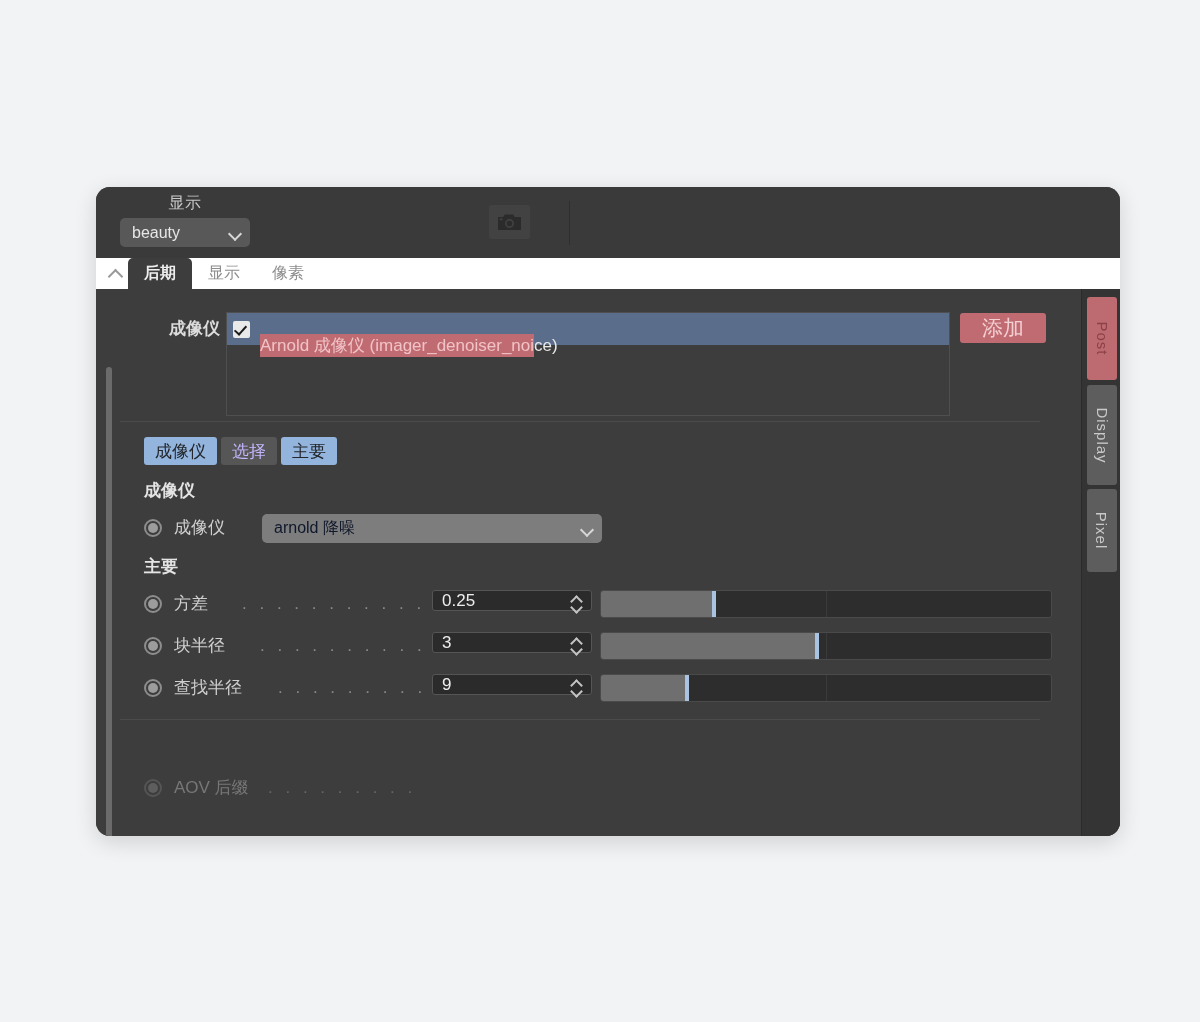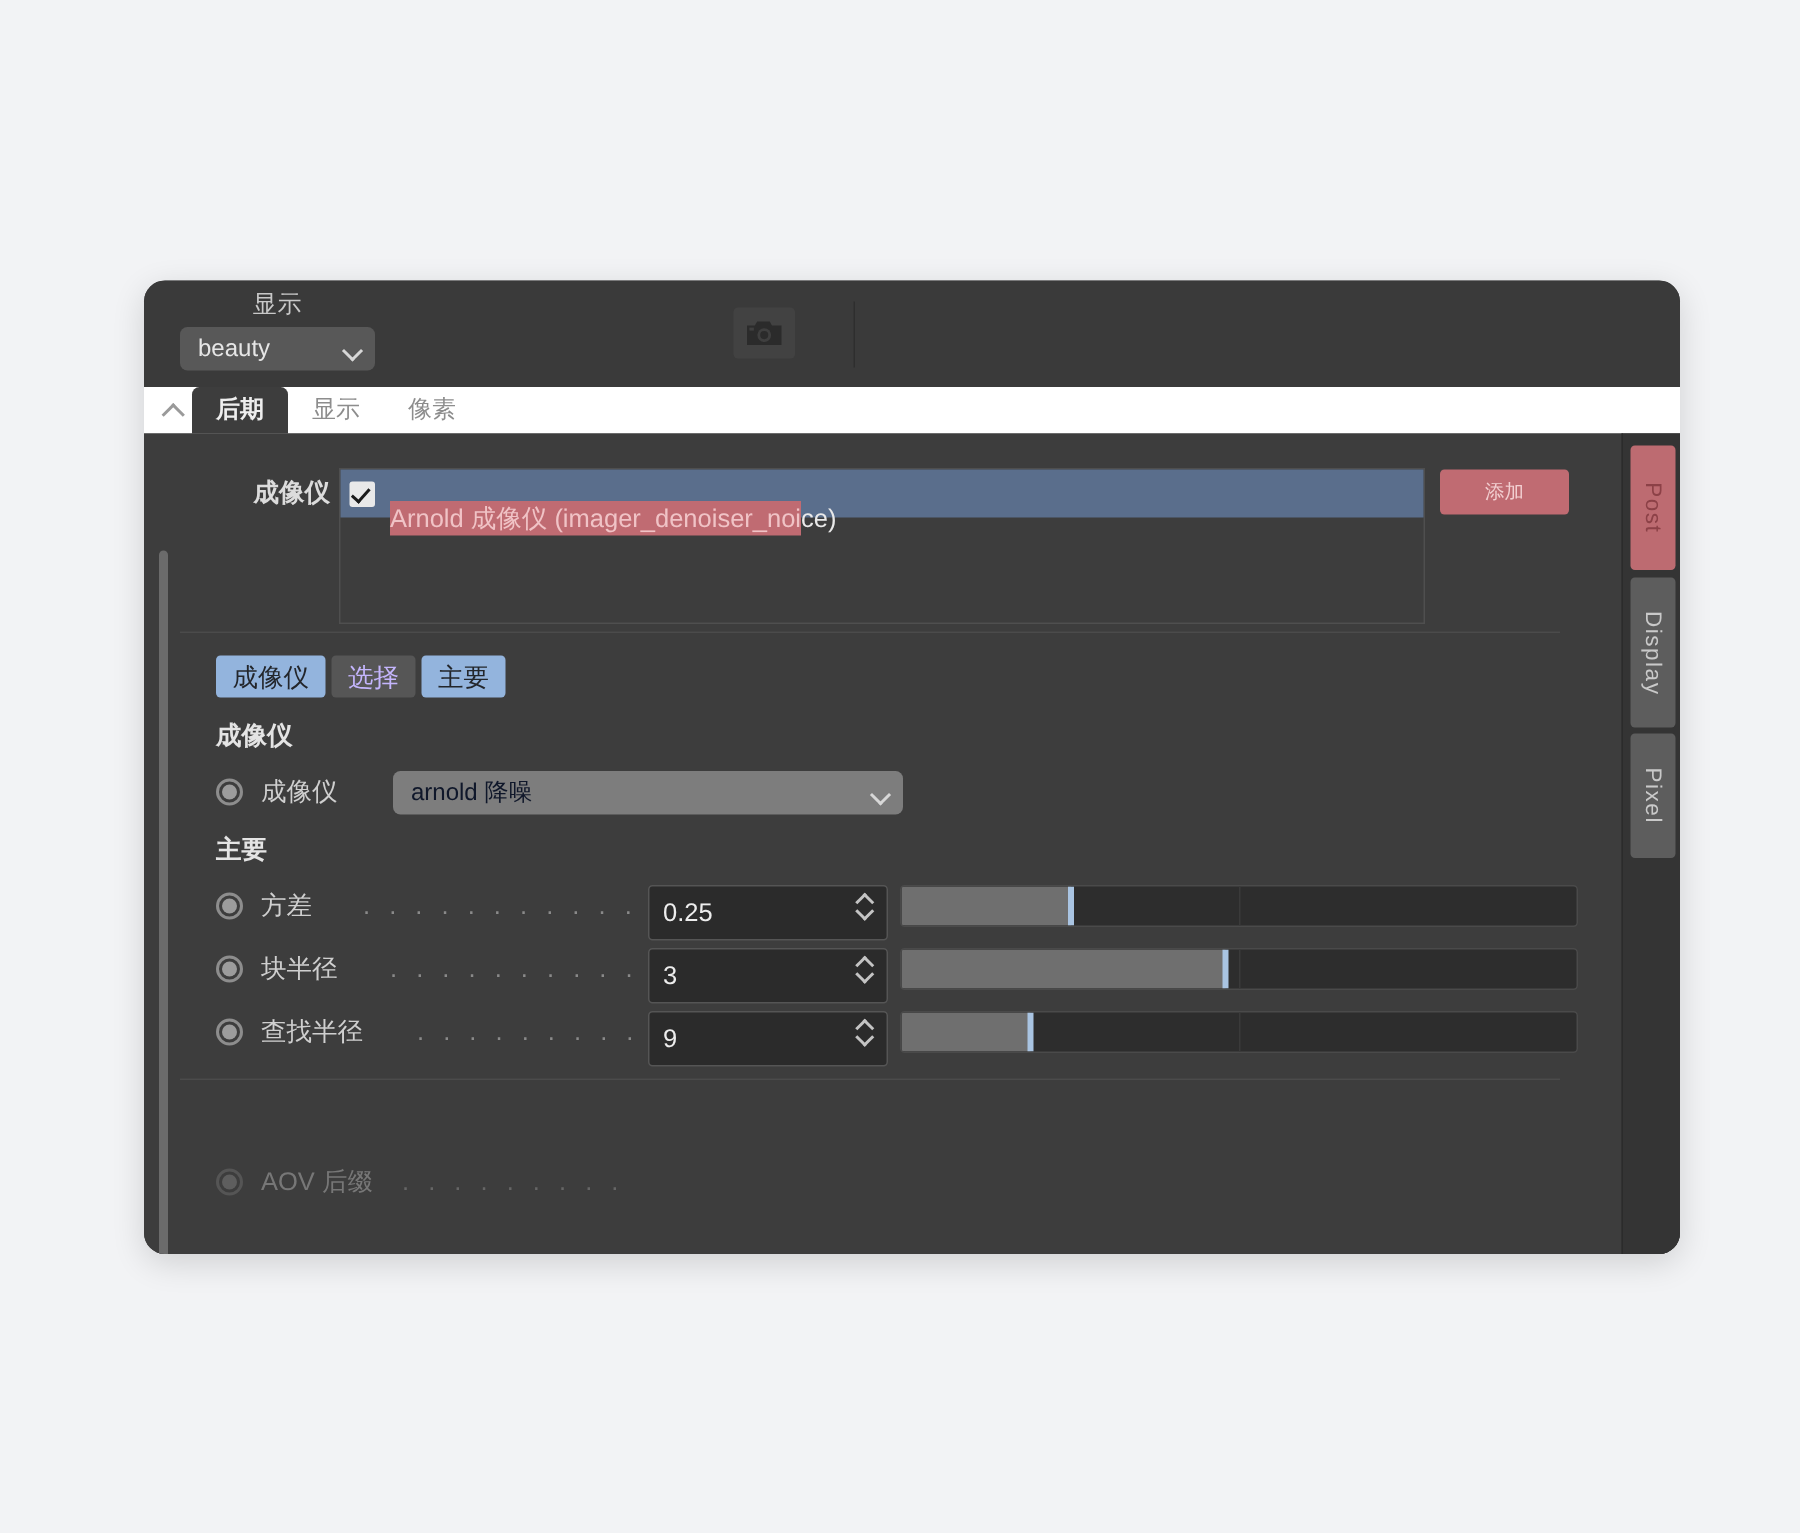--- a/index.html
+++ b/index.html
@@ -136,21 +136,21 @@
   }
   .li-text{
     position:relative;font-size:17px;color:#e9e9e9;white-space:nowrap;margin-top:32px;
   }
   .li-text .hl{
     background:#c06b72;color:#f0c3c6;padding:2px 0;
   }
   .addbtn{
     position:absolute;left:840px;top:1px;width:86px;height:30px;
     background:#c06b72;border-radius:3px;
-    color:#f2cfd1;font-size:13px;
+    color:#f2cfd1;font-size:21px;
     display:flex;align-items:center;justify-content:center;
     cursor:pointer;
   }
 
   .hr{
     position:absolute;left:0;width:920px;height:1px;background:#4b4b4b;
   }
 
   
   .pills{position:absolute;left:24px;top:148px;display:flex;gap:4px;}
@@ -185,21 +185,21 @@
   }
   .plabel.dim{color:#777;}
   .dots{
     position:absolute;top:0;height:30px;line-height:30px;
     font-size:17px;color:#8a8a8a;letter-spacing:4px;overflow:hidden;
     white-space:nowrap;
   }
   .dots.dim{color:#666;}
 
   .numfield{
-    position:absolute;left:288px;top:1px;width:160px;height:37px;
+    position:absolute;left:288px;top:1px;width:160px;height:21px;
     background:#2b2b2b;border:1px solid #555;border-radius:3px;
     box-sizing:border-box;display:flex;align-items:center;
     padding-left:9px;color:#ededed;font-size:17px;cursor:text;
   }
   .spin{
     position:absolute;right:8px;top:4px;width:12px;height:19px;
   }
   .spin::before,.spin::after{
     content:"";position:absolute;left:1px;width:7px;height:7px;
     border-left:2px solid #c4c4c4;border-top:2px solid #c4c4c4;

